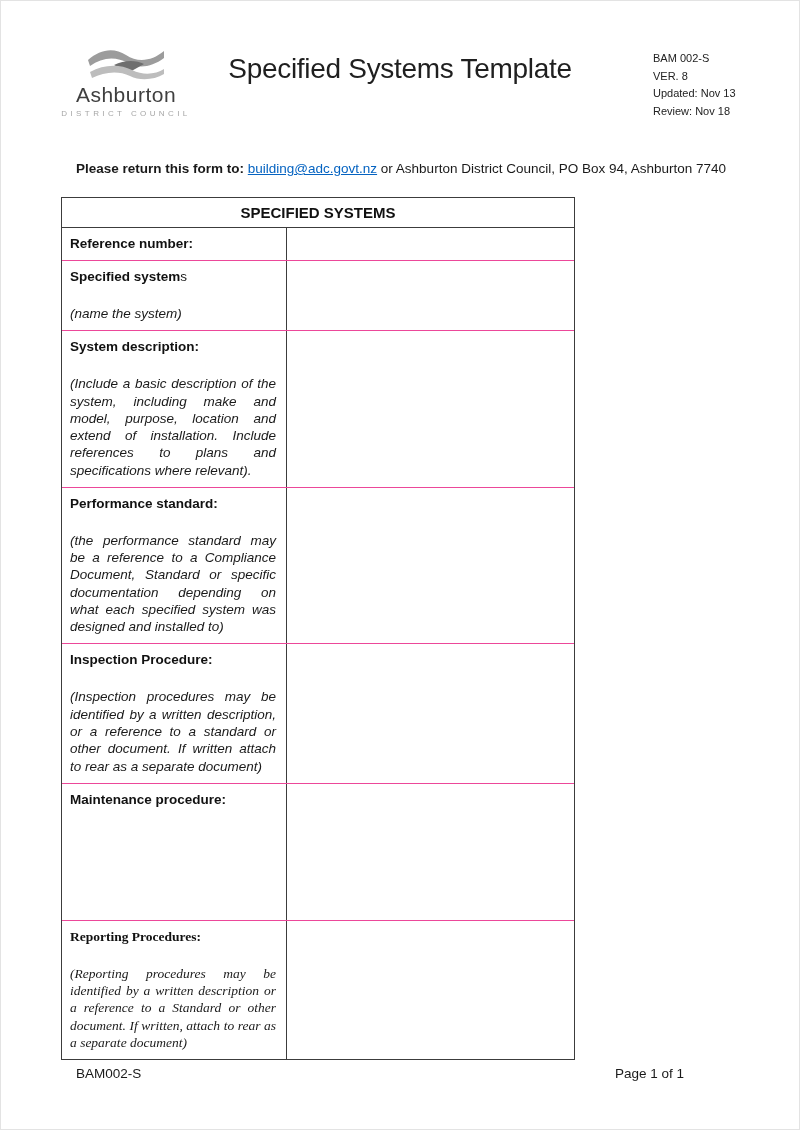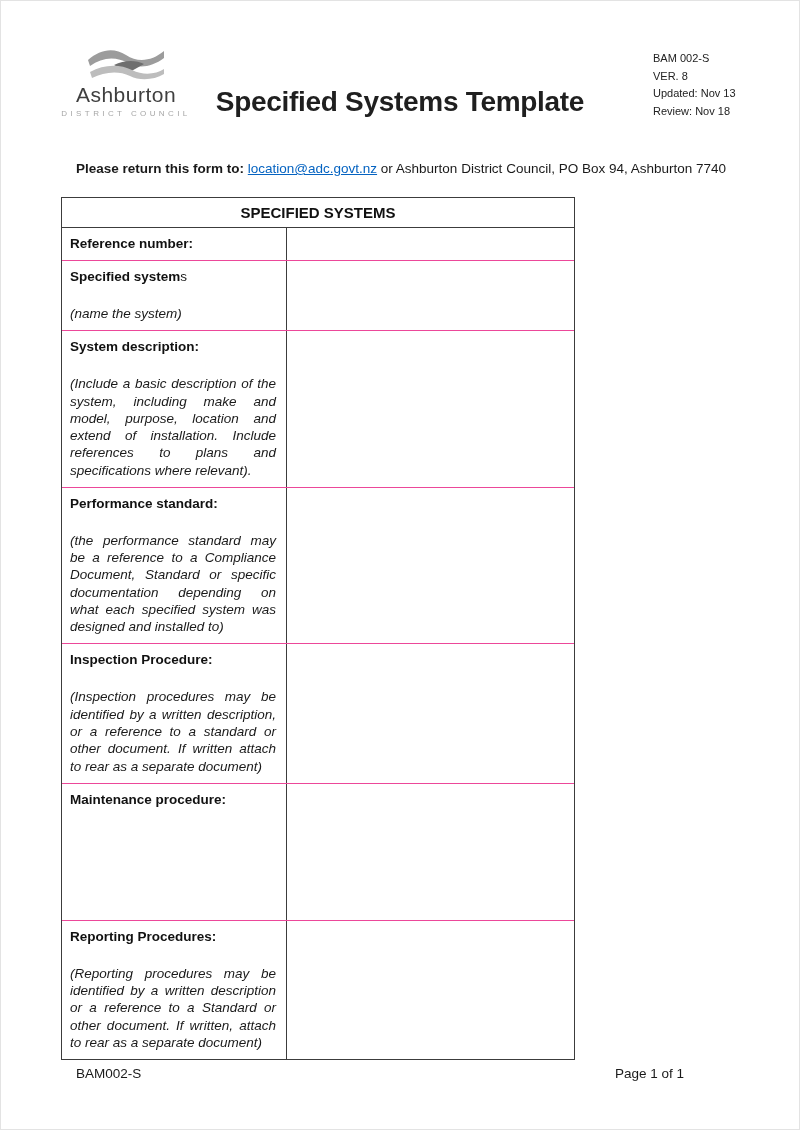--- a/index.html
+++ b/index.html
@@ -38,24 +38,23 @@
     letter-spacing: 3.4px;
     margin-top: 2px;
     white-space: nowrap;
   }
 
   .title {
     position: absolute;
     left: 0; right: 0; top: 52px;
     text-align: center;
     font-size: 28px;
-    font-weight: bold;
+    font-weight: normal;
     color: #1f1f1f;
     letter-spacing: -0.3px;
-    margin-top: 33px;
   }
 
   .meta {
     position: absolute;
     left: 652px; top: 49px;
     font-size: 11px;
     line-height: 1.6;
     color: #222;
   }
 
@@ -103,21 +102,21 @@
     line-height: 1.28;
     margin-top: 20px;
     color: #1a1a1a;
   }
   .r1 { min-height: 29px; }
   .r2 { min-height: 59px; }
   .r3 { min-height: 140px; }
   .r4 { min-height: 141px; }
   .r5 { min-height: 136px; }
   .r6 { min-height: 137px; }
-  .r7 { min-height: 134px; }
+  .r7 { min-height: 134px; font-family: Liberation Serif, serif; }
 
   
   .footer-left {
     position: absolute;
     left: 75px; top: 1065px;
     font-size: 13.5px;
   }
   .footer-right {
     position: absolute;
     right: 115px; top: 1065px;
@@ -146,21 +145,21 @@
     <h1 class="title">Specified Systems Template</h1>
 
     <div class="meta">
       <div>BAM 002-S</div>
       <div>VER. 8</div>
       <div>Updated: Nov 13</div>
       <div>Review: Nov 18</div>
     </div>
   </div>
 
-  <p class="instruction"><span class="bold">Please return this form to: </span><a class="email-link">location@adc.govt.nz</a><span> or Ashburton District Council, PO Box 94, Ashburton 7740</span></p>
+  <p class="instruction"><span class="bold">Please return this form to: </span><a class="email-link">building@adc.govt.nz</a><span> or Ashburton District Council, PO Box 94, Ashburton 7740</span></p>
 
   <div class="stable">
 
     <div class="thead">SPECIFIED SYSTEMS</div>
 
     <div class="trow r1">
       <div class="label-cell">
         <span class="lbl">Reference number:</span><span class="lbl-suffix"></span>
       </div>
       <div class="value-cell"></div>

